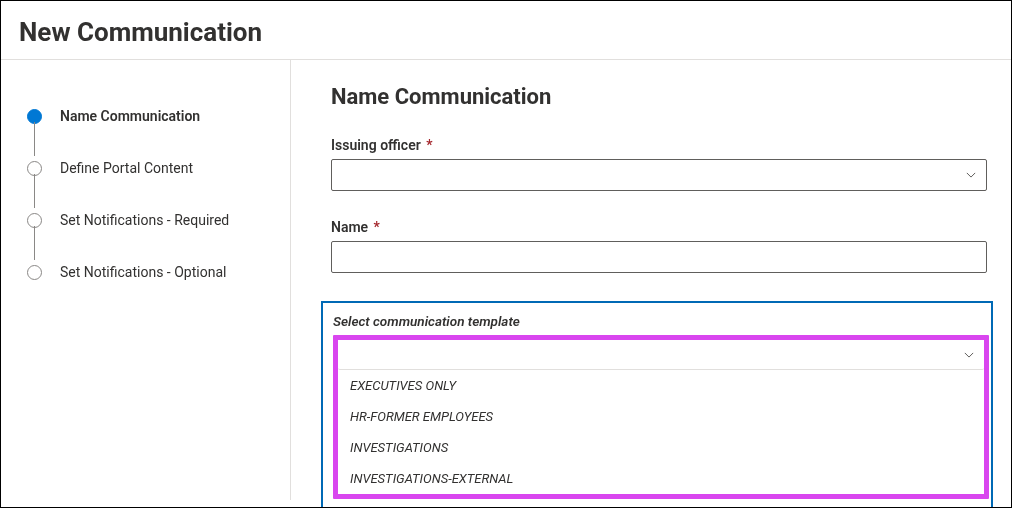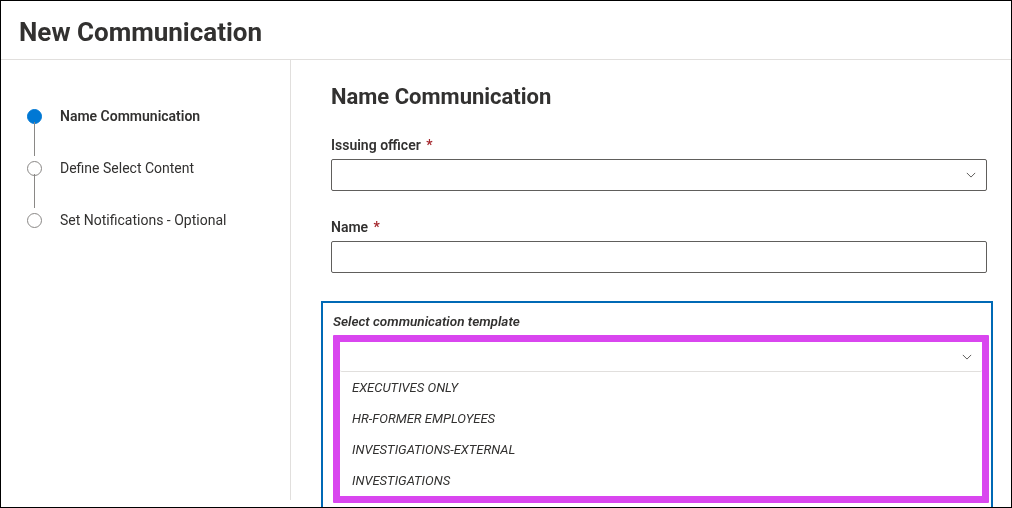--- a/index.html
+++ b/index.html
@@ -128,21 +128,21 @@
       position: relative;
       margin-left: -10px;
       margin-right: -6px;
       font-style: italic;
     }
     .highlight-box .field-label {
       font-size: 13.5px;
       margin-bottom: 6px;
     }
     .dropdown-open-wrap {
-      border: 7px solid #d946ef;
+      border: 5px solid #d946ef;
       border-radius: 1px;
     }
     .dropdown-open-wrap .select-box {
       border: none;
       border-bottom: 1px solid #e1dfdd;
       height: 30px;
     }
     .dropdown-list {
       background: #fff;
     }
@@ -160,21 +160,25 @@
 
 <div class="content-area">
 
   <nav class="stepper">
     <div class="step active">
       <span class="step-indicator"></span>
       <span class="step-label">Name Communication</span>
     </div>
     <div class="step">
       <span class="step-indicator"></span>
-      <span class="step-label">Define Select Content</span>
+      <span class="step-label">Define Portal Content</span>
+    </div>
+    <div class="step">
+      <span class="step-indicator"></span>
+      <span class="step-label">Set Notifications - Required</span>
     </div>
     <div class="step">
       <span class="step-indicator"></span>
       <span class="step-label">Set Notifications - Optional</span>
     </div>
   </nav>
 
   <section class="main-panel">
     <h2 class="panel-heading">Name Communication</h2>
 
@@ -208,20 +212,20 @@
         <div class="select-box">
           <span class="chevron">
             <svg viewBox="0 0 12 12" width="10" height="10">
                 <path d="M1 3.5 L6 8.5 L11 3.5" stroke="#605e5c" stroke-width="1.2" fill="none"></path>
               </svg>
           </span>
         </div>
         <div class="dropdown-list">
           <div class="dropdown-item">EXECUTIVES ONLY</div>
           <div class="dropdown-item">HR-FORMER EMPLOYEES</div>
+          <div class="dropdown-item">INVESTIGATIONS</div>
           <div class="dropdown-item">INVESTIGATIONS-EXTERNAL</div>
-          <div class="dropdown-item">INVESTIGATIONS</div>
         </div>
       </div>
     </div>
 
   </section>
 </div>
 
 </body></html>

